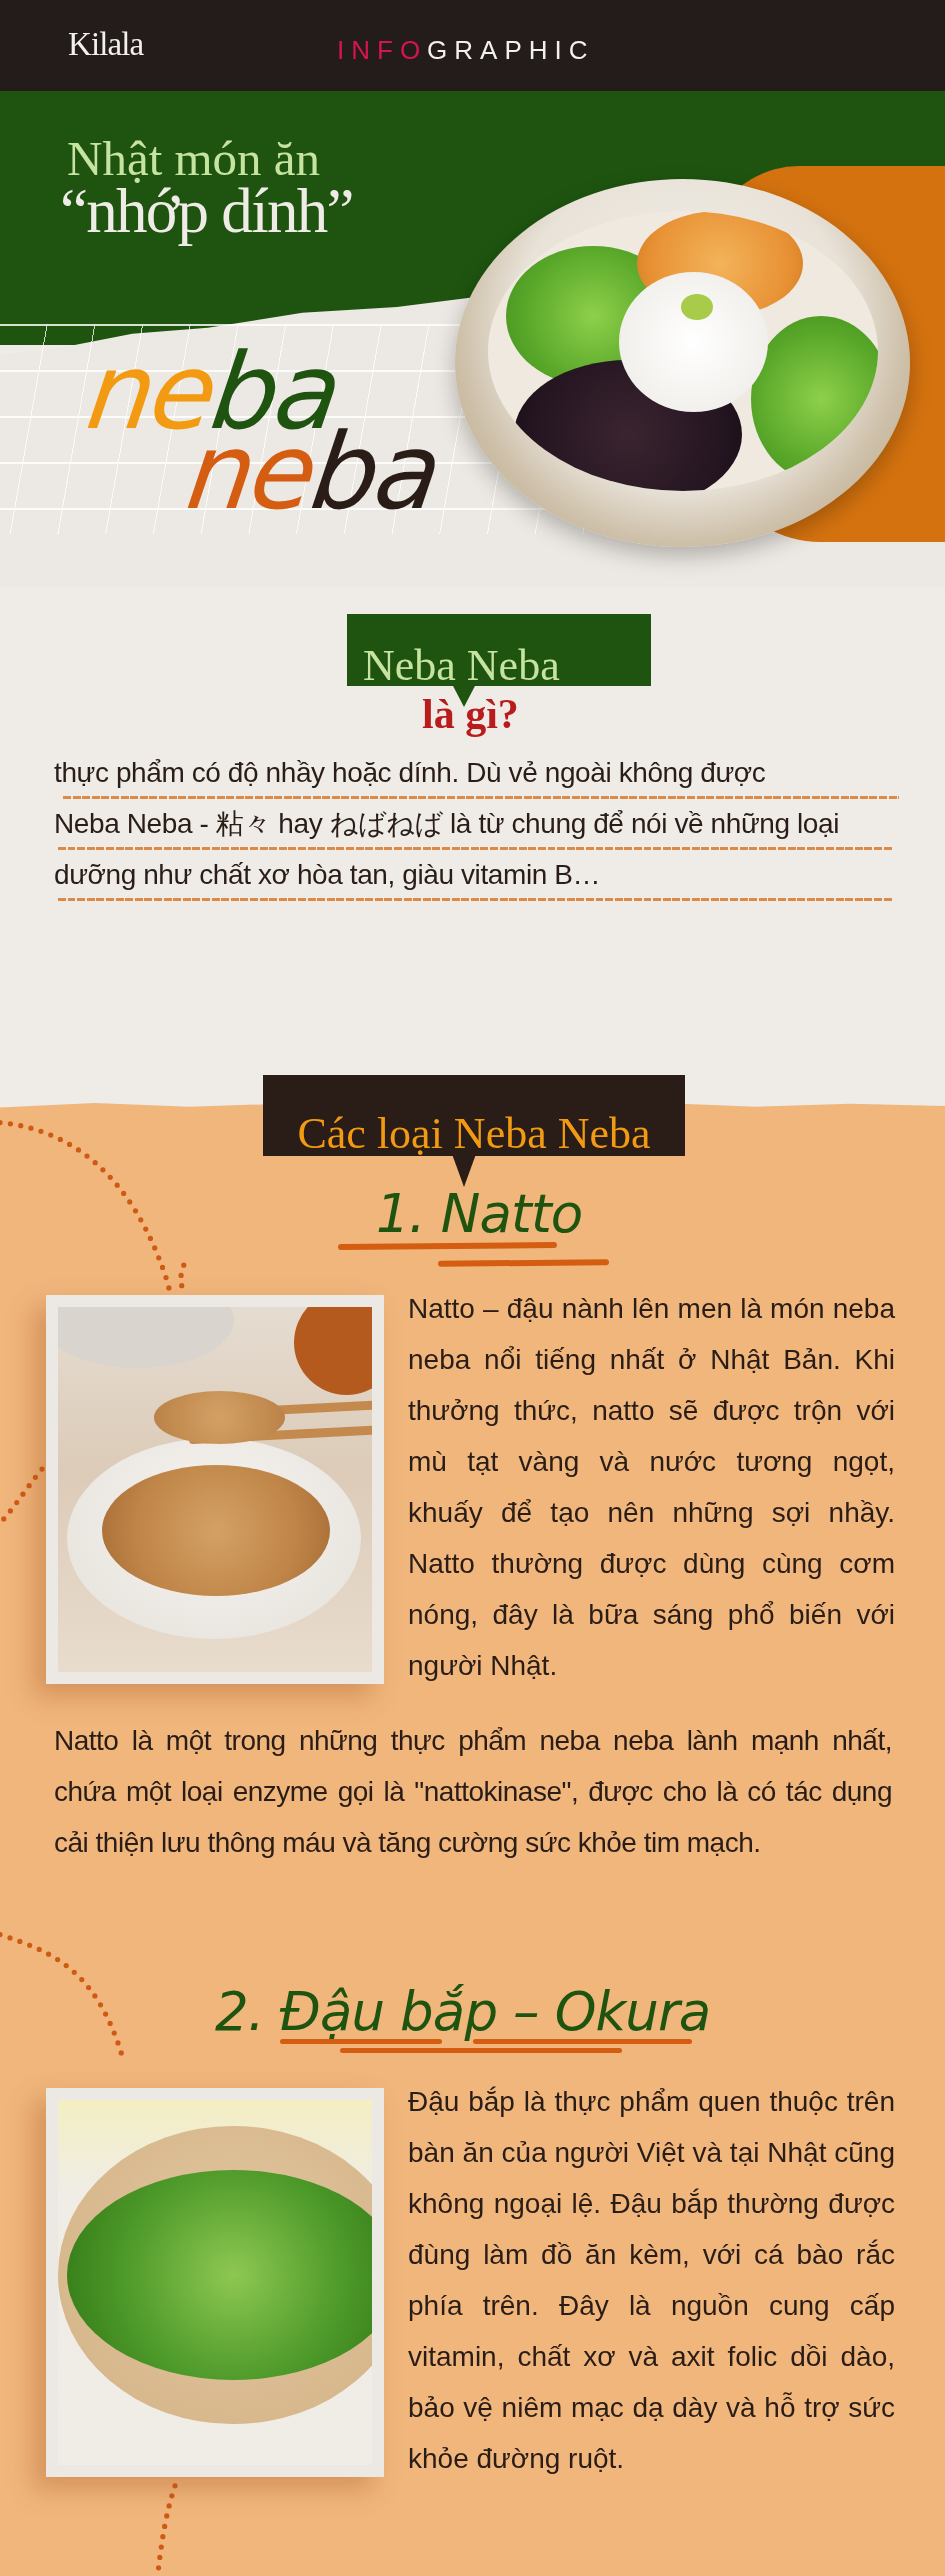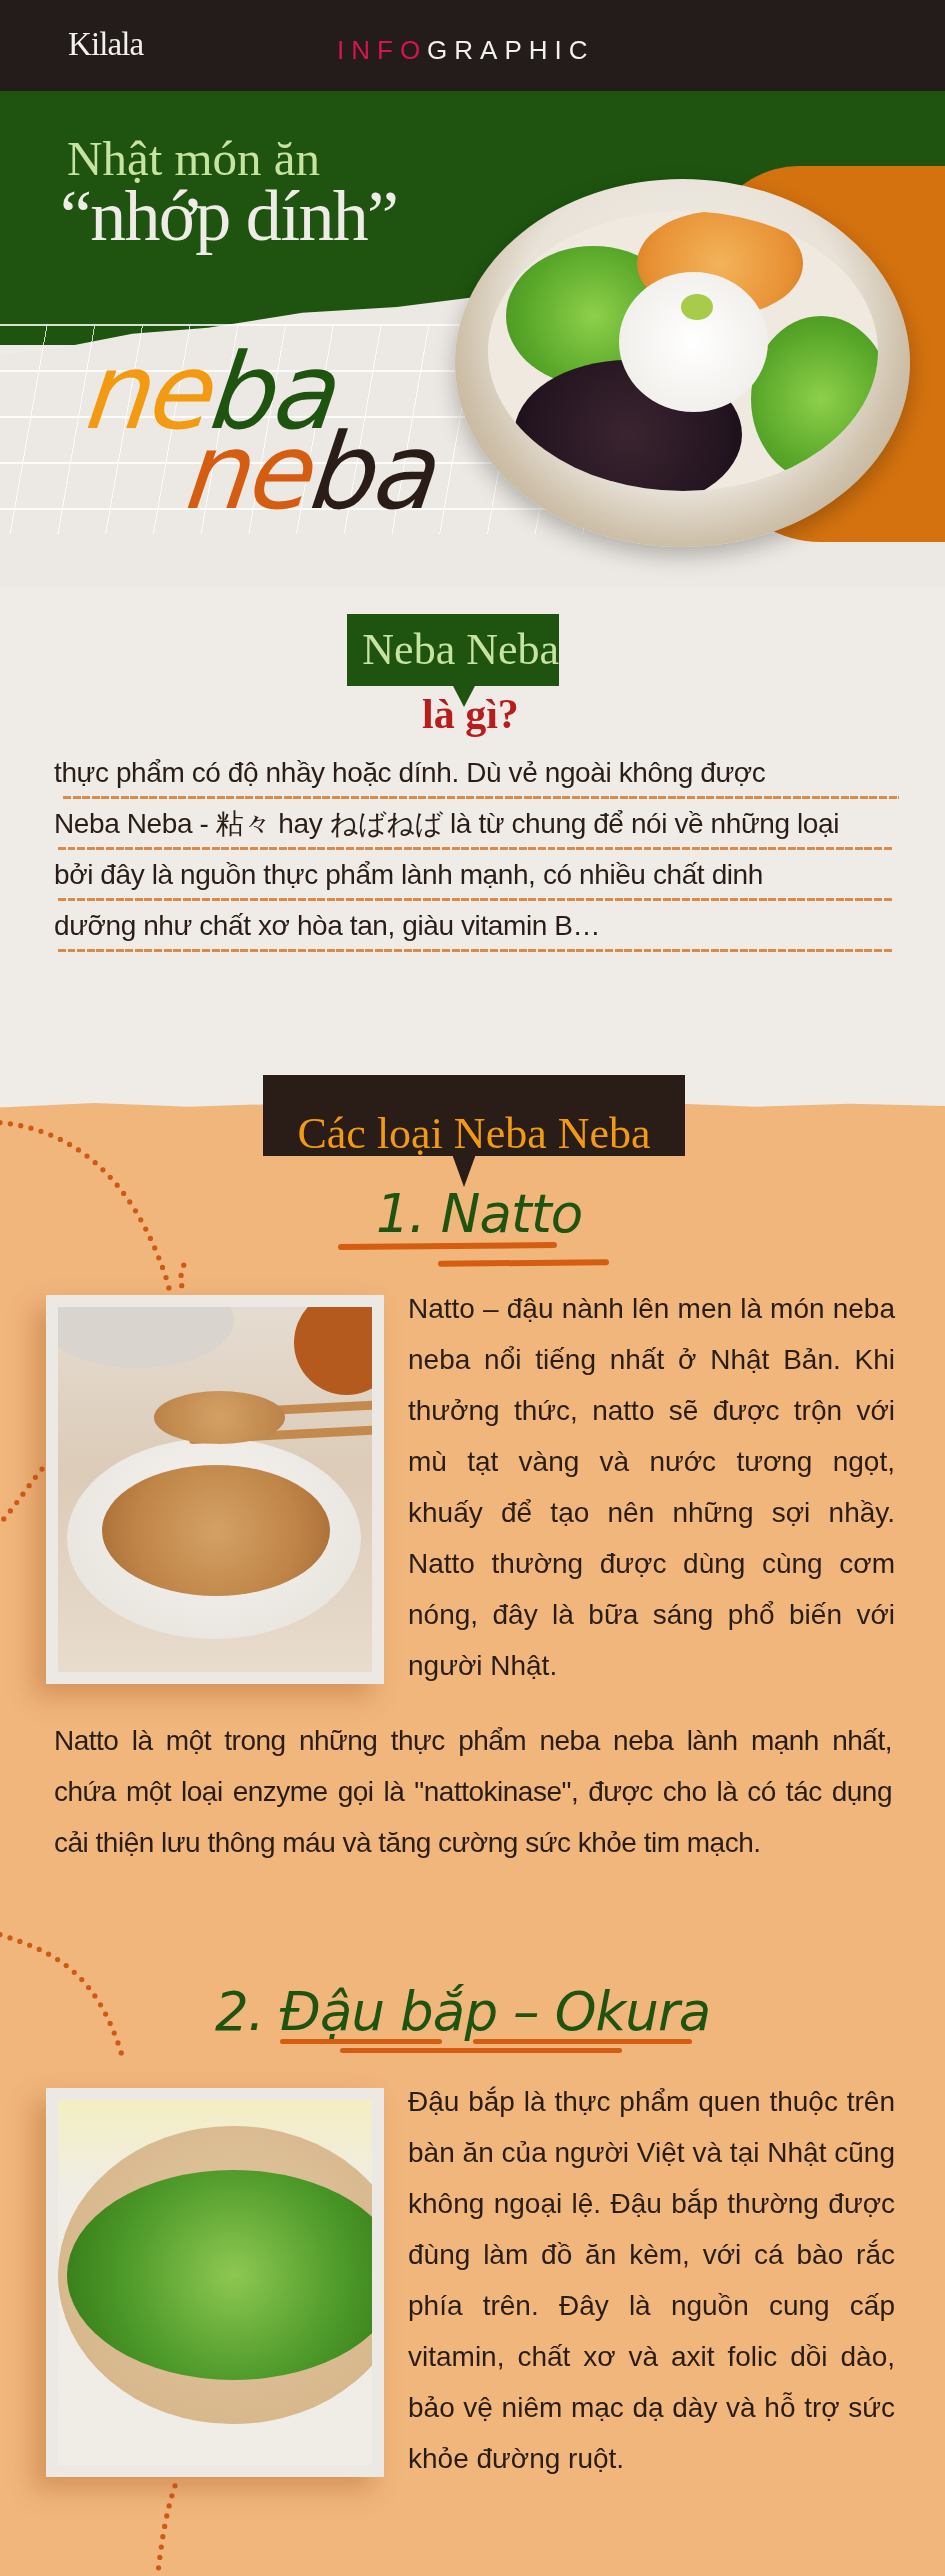--- a/index.html
+++ b/index.html
@@ -15,21 +15,21 @@
   
   .hero-green { position: absolute; left: 0; top: 91px; width: 945px; height: 254px; background: #1e5410; }
   .hero-paper { position: absolute; left: 0; top: 289px; width: 945px; height: 298px; background: #ece8e3;
     clip-path: polygon(0 22%, 6% 20%, 14% 15%, 22% 13%, 32% 8%, 42% 6%, 52% 2%, 62% 0, 72% 3%, 100% 0, 100% 100%, 0 100%); }
   .grid { position: absolute; left: 0; top: 324px; width: 875px; height: 210px;
     background-image:
       linear-gradient(to bottom, rgba(255,255,255,0.9) 1.8px, transparent 1.8px),
       repeating-linear-gradient(100deg, transparent 0, transparent 46px, rgba(255,255,255,0.85) 46px, rgba(255,255,255,0.85) 47px);
     background-size: 100% 46px, 100% 100%; opacity: 0.9; }
   .hero-title-1 { position: absolute; left: 67px; top: 130px; font-family: "Liberation Serif", "DejaVu Serif", serif; font-size: 49px; color: #c6e3a0; }
-  .hero-title-2 { position: absolute; left: 60px; top: 175px; font-family: "Liberation Serif", "DejaVu Serif", serif; font-size: 72px; color: #efebe6; letter-spacing: -1.7px; }
+  .hero-title-2 { position: absolute; left: 60px; top: 175px; font-family: "Liberation Serif", "DejaVu Serif", serif; font-size: 63px; color: #efebe6; letter-spacing: -1.7px; }
   .neba { position: absolute; font-family: "DejaVu Sans", sans-serif; font-style: italic; font-size: 105px; font-weight: 300; letter-spacing: -3.5px; transform: skewX(-8deg); }
   .neba span { display: inline-block; }
   .neba1 { left: 89px; top: 331px; }
   .neba2 { left: 189px; top: 411px; }
 
   
   .orange-blob { position: absolute; left: 674px; top: 166px; width: 271px; height: 376px; background: #d4720f; border-radius: 60% 0 0 70%; }
   .bowl { position: absolute; left: 455px; top: 179px; width: 455px; height: 368px; border-radius: 50%;
     background: radial-gradient(ellipse at 50% 40%, #f5f2ec 0, #e8e2d8 52%, #cdbfa8 70%, #b79d7c 100%); box-shadow: 0 8.8px 22px rgba(0,0,0,0.25); }
   .bowl-inner { position: absolute; left: 33px; top: 31.5px; width: 390px; height: 280px; border-radius: 50%; background: #efe9df; overflow: hidden; }
@@ -38,21 +38,21 @@
   .shroom { position: absolute; left: 149px; top: 0; width: 166px; height: 105px; border-radius: 50%; background: radial-gradient(circle, #f3b35a 0, #e89134 70%, #cf7a22 100%); }
   .beans { position: absolute; left: 26px; top: 149px; width: 228px; height: 149px; border-radius: 50%; background: radial-gradient(circle, #3a2430 0, #241520 70%, #150c12 100%); }
   .yam { position: absolute; left: 131px; top: 61px; width: 149px; height: 140px; border-radius: 50%; background: radial-gradient(circle, #ffffff 0, #f2f0ec 70%, #e4e0da 100%); }
   .wasabi { position: absolute; left: 193px; top: 83px; width: 31.5px; height: 26px; border-radius: 50%; background: #a8cc4a; }
 
   
   .bubble { position: absolute; }
   .bubble-box { position: relative; padding: 0 30px; display: inline-block; }
   .bubble-tail { position: absolute; width: 0; height: 0; border-left: 12.3px solid transparent; border-right: 12.3px solid transparent; }
   .b1 { left: 347px; top: 614px; }
-  .b1 .bubble-box { background: #1e5410; height: 72px; line-height: 72px; width: 212px; font-family: "Liberation Serif", "DejaVu Serif", serif; font-size: 44px; color: #c6e3a0; text-align: right; padding: 0; }
+  .b1 .bubble-box { background: #1e5410; height: 72px; line-height: 72px; width: 304px; font-family: "Liberation Serif", "DejaVu Serif", serif; font-size: 44px; color: #c6e3a0; text-align: left; padding: 16px; }
   .b1 .bubble-tail { left: 105px; top: 70px; border-top: 23px solid #1e5410; }
   .lagi { position: absolute; left: 422px; top: 690px; font-family: "Liberation Serif", "DejaVu Serif", serif; font-size: 42px; color: #b91c1c; font-weight: bold; }
 
   .intro { position: absolute; left: 54px; top: 751px; width: 838px; }
   .intro-line { font-size: 28px; height: 51px; line-height: 44px; white-space: nowrap; color: #2a1d17; letter-spacing: -0.4px; position: relative; }
   .intro-line::after { content: ""; position: absolute; left: 3.5px; right: 0; bottom: 3.5px; height: 2.6px; background: repeating-linear-gradient(90deg, #d8792b 0, #d8792b 7.9px, transparent 7.9px, transparent 9.6px); opacity: 0.85; }
   .intro-line:nth-child(1)::after { left: 8.8px; right: -7px; }
   .intro-line:nth-child(5)::after { right: 280px; }
 
   
@@ -115,21 +115,20 @@
 
 <div class="bubble b1">
   <div class="bubble-box">Neba Neba</div>
   <div class="bubble-tail"></div>
 </div>
 <div class="lagi">là gì?</div>
 
 <div class="intro">
   <div class="intro-line">thực phẩm có độ nhầy hoặc dính. Dù vẻ ngoài không được</div>
   <div class="intro-line">Neba Neba - 粘々 hay ねばねば là từ chung để nói về những loại</div>
-  <div class="intro-line">bởi đây là nguồn thực phẩm lành mạnh, có nhiều chất dinh</div>
   <div class="intro-line">dưỡng như chất xơ hòa tan, giàu vitamin B…</div>
 </div>
 
 <div class="peach"></div>
 
 <svg style="position:absolute;left:0;top:1103px;" width="945" height="1474" viewBox="0 0 1080 1684">
   <path d="M0,22 C80,30 150,80 190,200 C210,270 208,320 200,350" fill="none" stroke="#cf5a14" stroke-width="6" stroke-linecap="round" stroke-dasharray="0 12"></path>
   <path d="M210,185 C205,200 206,205 210,215" fill="none" stroke="#cf5a14" stroke-width="6" stroke-linecap="round" stroke-dasharray="0 12"></path>
   <path d="M48,418 C30,440 18,460 0,480" fill="none" stroke="#cf5a14" stroke-width="6" stroke-linecap="round" stroke-dasharray="0 12"></path>
   <path d="M0,950 C60,970 110,990 140,1090" fill="none" stroke="#cf5a14" stroke-width="6" stroke-linecap="round" stroke-dasharray="0 12"></path>

